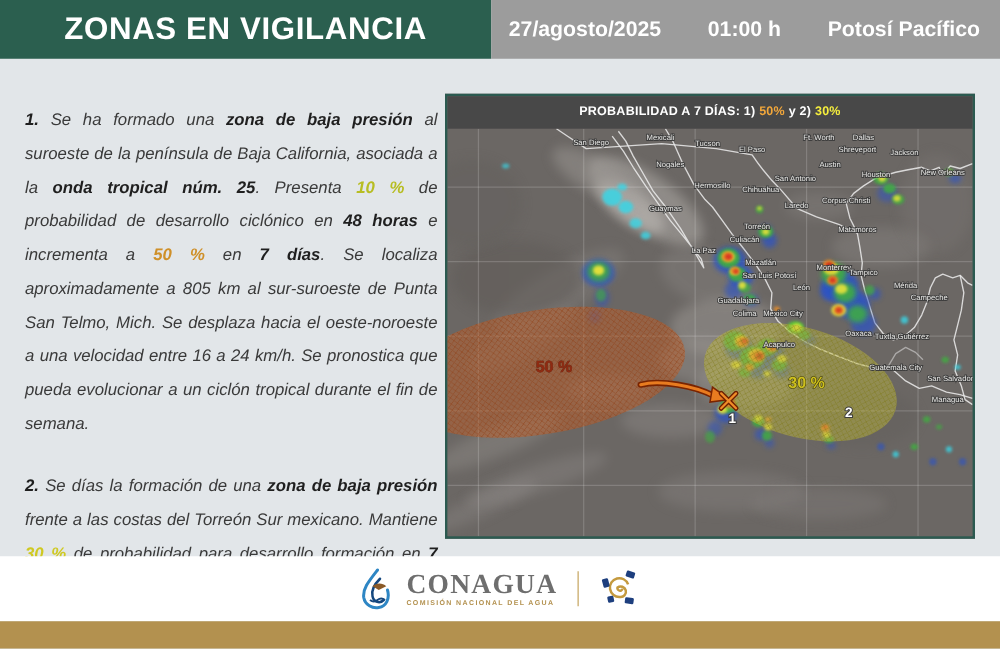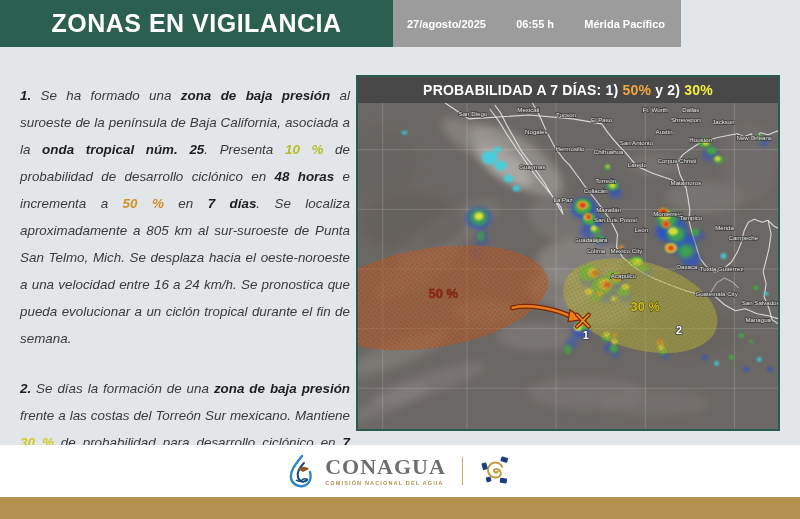--- a/index.html
+++ b/index.html
@@ -1,32 +1,32 @@
 <!DOCTYPE html>
 <html><head>
 <meta charset="utf-8">
 <style>
   html,body{margin:0;padding:0;}
   body{width:800px;height:519px;overflow:hidden;background:#e2e6e9;font-family:"Liberation Sans",sans-serif;}
   .page{position:relative;width:800px;height:519px;background:#e2e6e9;}
 
   
-  .header{position:absolute;top:0;left:0;width:681px;height:47px;display:flex;}
+  .header{position:absolute;top:0;left:0;width:800px;height:47px;display:flex;}
   .header-left{width:393px;height:47px;background:#2b5f4f;color:#fff;display:flex;align-items:center;justify-content:center;font-size:25px;font-weight:bold;letter-spacing:.5px;}
-  .header-right{flex:1;height:47px;background:#9c9c9c;color:#fff;display:flex;align-items:center;justify-content:space-between;padding:0 16px 0 14px;box-sizing:border-box;font-size:11px;font-weight:bold;}
+  .header-right{flex:1;height:47px;background:#9c9c9c;color:#fff;display:flex;align-items:center;justify-content:space-between;padding:0 16px 0 14px;box-sizing:border-box;font-size:17px;font-weight:bold;}
 
   
   .bulletin{position:absolute;left:20px;top:82px;width:330px;color:#3a3a3a;font-size:13.4px;line-height:27px;text-align:justify;}
   .bulletin p{margin:0;font-style:italic;}
   .bulletin p + p{margin-top:23px;}
   .bulletin .b{font-weight:bold;color:#1f1f1f;}
 
   
   .map-panel{position:absolute;left:356px;top:75px;width:424px;height:356px;border:2px solid #2b5a50;box-sizing:border-box;background:#6b6764;}
-  .map-title{height:26px;line-height:26px;background:#484848;color:#fff;font-size:14px;font-weight:bold;text-align:center;letter-spacing:.2px;white-space:nowrap;}
+  .map-title{height:26px;line-height:26px;background:#484848;color:#fff;font-size:10px;font-weight:bold;text-align:center;letter-spacing:.2px;white-space:nowrap;}
   .map-body{position:relative;width:100%;height:calc(100% - 26px);}
   .map-body svg{display:block;width:100%;height:100%;}
 
   .city{font-family:"Liberation Sans",sans-serif;font-size:6.2px;fill:#f0f0ee;stroke:#3c3c3c;stroke-width:1.5px;paint-order:stroke;opacity:.95;}
   .zone-label-1{font-size:13px;font-weight:bold;fill:#8f2a10;stroke:#55160a;stroke-width:.4px;paint-order:stroke;}
   .zone-label-2{font-size:13px;font-weight:bold;fill:#cdbf1e;stroke:#3c3800;stroke-width:.8px;paint-order:stroke;}
   .marker-label{font-size:11px;font-weight:bold;fill:#ffffff;stroke:#3c3c3c;stroke-width:1.6px;paint-order:stroke;}
 
   
   .footer{position:absolute;left:0;top:445px;width:800px;height:52px;background:#ffffff;display:flex;align-items:center;justify-content:center;gap:16px;}
@@ -39,28 +39,28 @@
 </style>
 </head>
 <body>
 
 <div class="page">
 
   <div class="header">
     <div class="header-left">ZONAS EN VIGILANCIA</div>
     <div class="header-right">
       <span>27/agosto/2025</span>
-      <span>06:55 h</span>
-      <span>Mérida Pacífico</span>
+      <span>01:00 h</span>
+      <span>Potosí Pacífico</span>
     </div>
   </div>
 
   <div class="bulletin">
     <p><span class="b">1. </span><span>Se ha formado una </span><span class="b">zona de baja presión</span><span> al suroeste de la península de Baja California, asociada a la </span><span class="b">onda tropical núm. 25</span><span>. Presenta </span><span class="b" style="color: rgb(183, 189, 34);">10 %</span><span> de probabilidad de desarrollo ciclónico en </span><span class="b">48 horas</span><span> e incrementa a </span><span class="b" style="color: rgb(207, 144, 41);">50 %</span><span> en </span><span class="b">7 días</span><span>. Se localiza aproximadamente a 805 km al sur-suroeste de Punta San Telmo, Mich. Se desplaza hacia el oeste-noroeste a una velocidad entre 16 a 24 km/h. Se pronostica que pueda evolucionar a un ciclón tropical durante el fin de semana.</span></p>
-    <p><span class="b">2. </span><span>Se días la formación de una </span><span class="b">zona de baja presión</span><span> frente a las costas del Torreón Sur mexicano. Mantiene </span><span class="b" style="color: rgb(207, 201, 34);">30 %</span><span> de probabilidad para desarrollo ciclónico en </span><span class="b">7 días</span><span>.</span></p>
+    <p><span class="b">2. </span><span>Se días la formación de una </span><span class="b">zona de baja presión</span><span> frente a las costas del Torreón Sur mexicano. Mantiene </span><span class="b" style="color: rgb(207, 201, 34);">30 %</span><span> de probabilidad para desarrollo formación en </span><span class="b">7 días</span><span>.</span></p>
   </div>
 
   <div class="map-panel">
     <div class="map-title"><span>PROBABILIDAD A 7 DÍAS: 1) </span><span style="color: rgb(242, 167, 59);">50%</span><span> y 2) </span><span style="color: rgb(245, 238, 61);">30%</span></div>
     <div class="map-body">
       <svg viewBox="0 0 424 328" preserveAspectRatio="none">
         <defs>
           <filter id="b1" x="-60%" y="-60%" width="220%" height="220%">
               <feGaussianBlur stdDeviation="1.1"></feGaussianBlur>
             </filter>

